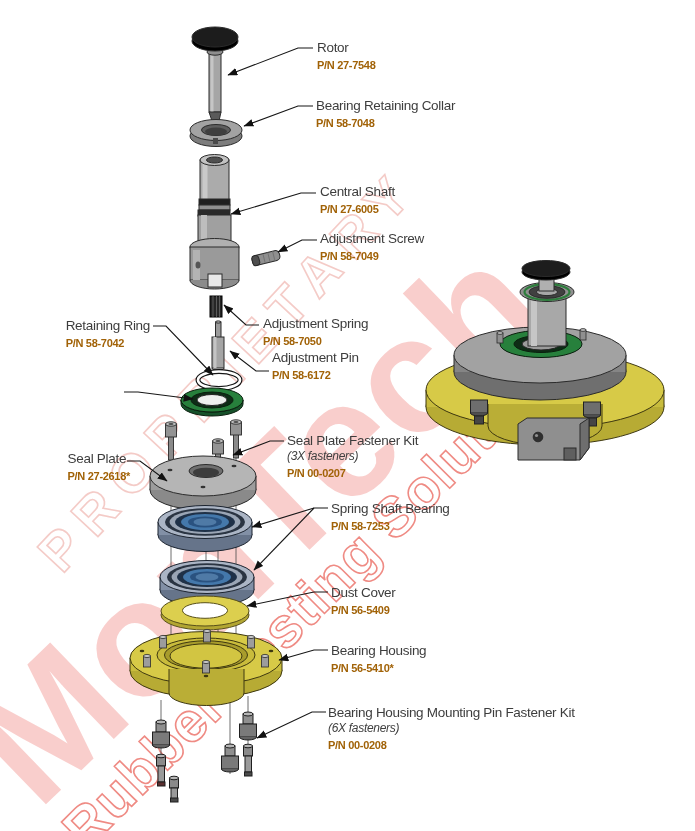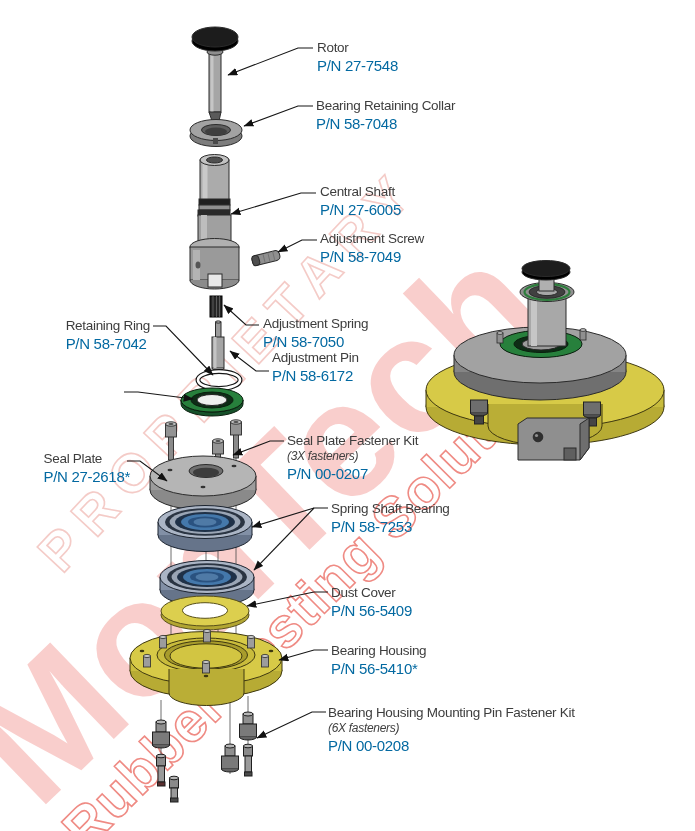--- a/index.html
+++ b/index.html
@@ -2,21 +2,21 @@
 <html><head>
 <meta charset="utf-8">
 <style>
   html,body{margin:0;padding:0;background:#fff;}
   #stage{position:relative;width:695px;height:831px;background:#ffffff;overflow:hidden;
          font-family:"Liberation Sans",sans-serif;}
   #diagram-svg{position:absolute;left:0;top:0;}
   .label{position:absolute;white-space:nowrap;color:#3d3d3d;font-size:13.5px;line-height:16px;letter-spacing:-0.3px;}
   .label .lname{color:#3d3d3d;}
   .label .lnote{font-style:italic;font-size:12px;line-height:14.5px;color:#3f3f3f;}
-  .label .lpn{font-weight:normal;color:#0369a1;font-size:15px;line-height:19px;}
+  .label .lpn{font-weight:bold;color:#a16207;font-size:11px;line-height:19px;}
   .label.ralign{text-align:left;}
 </style>
 </head>
 <body>
 
 <div id="stage">
 
 <svg id="diagram-svg" width="695" height="831" viewBox="0 0 695 831" xmlns="http://www.w3.org/2000/svg">
   <defs>
     <marker id="ah" markerWidth="10" markerHeight="8" refX="8.5" refY="3.5" orient="auto">

